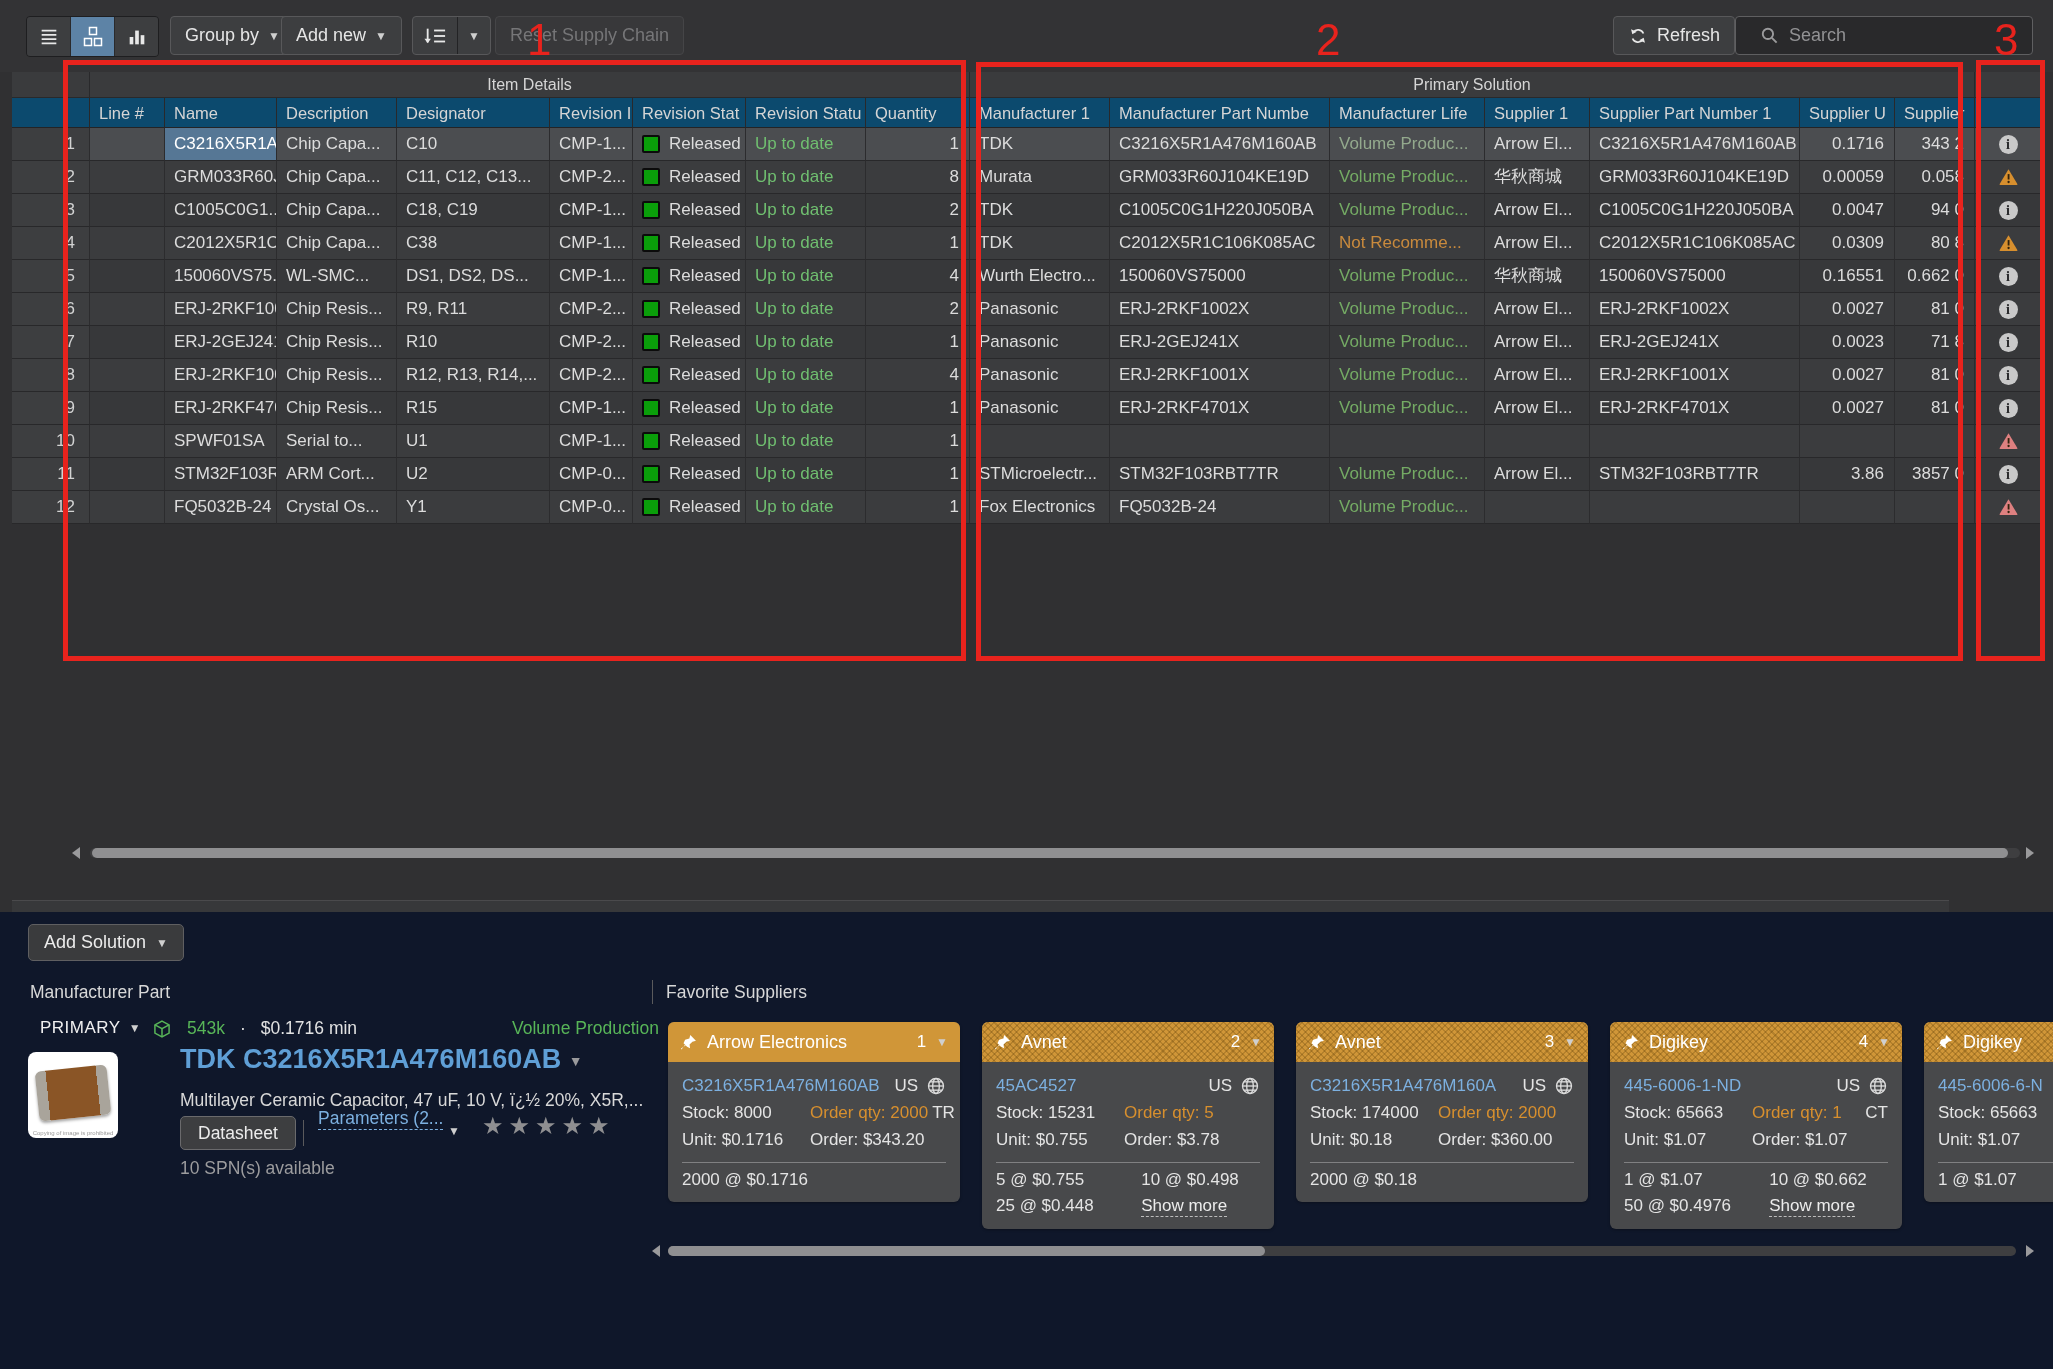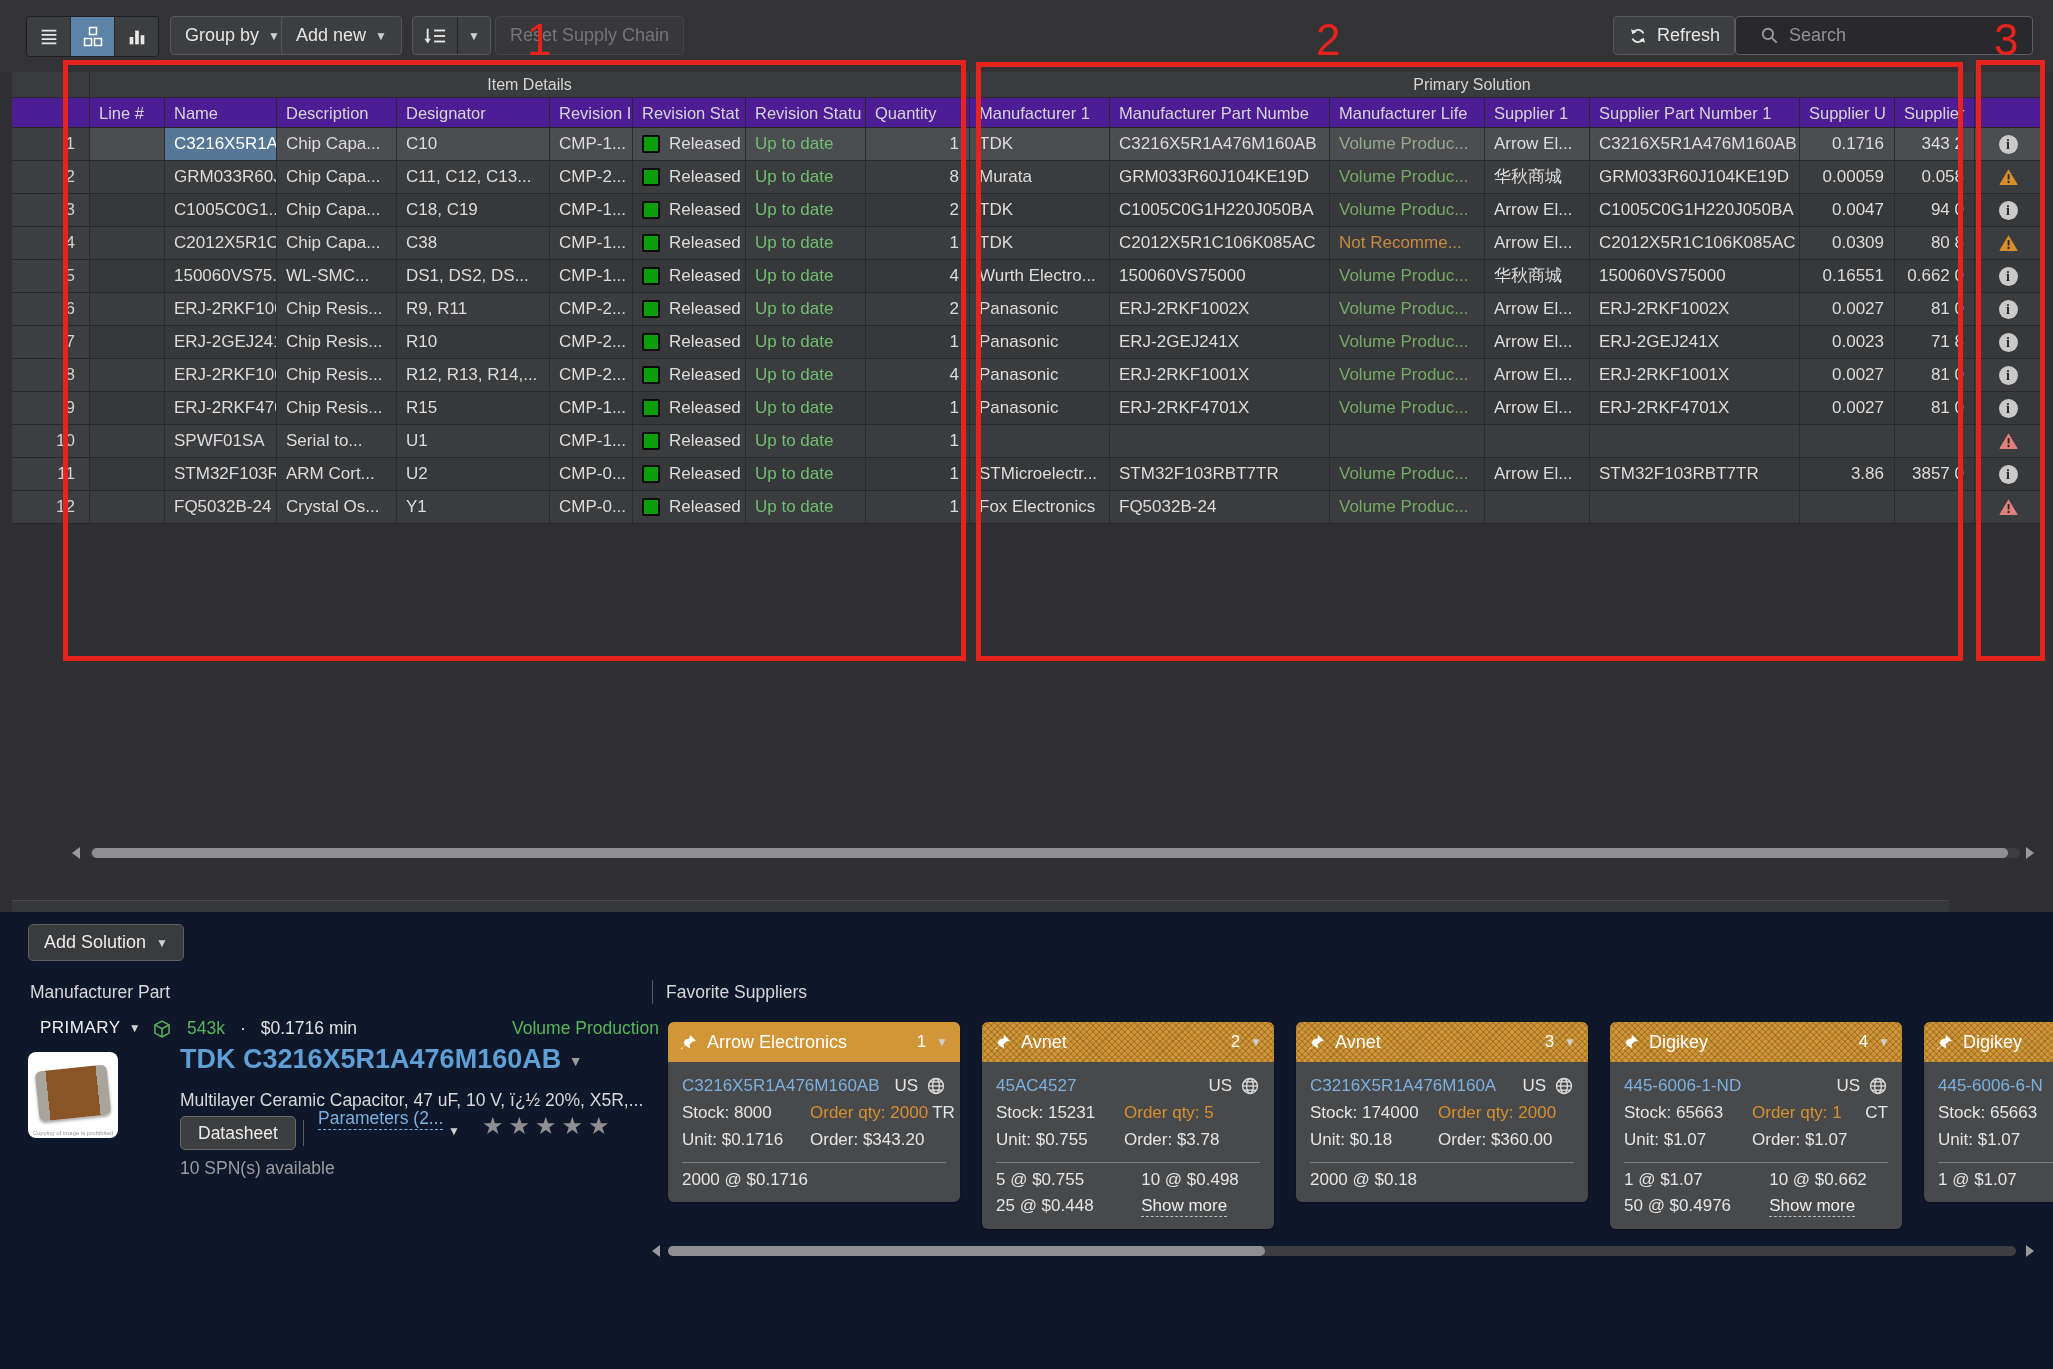--- a/index.html
+++ b/index.html
@@ -18,21 +18,21 @@
   .sortgrp{position:absolute;left:412px;top:16px;height:39px;display:flex;box-sizing:border-box;background:#3d3e40;border:1px solid #58585a;border-radius:4px;}
   .sortgrp .seg{display:flex;align-items:center;justify-content:center;padding:0 10px;cursor:pointer;}
   .sortgrp .seg + .seg{border-left:1px solid #232325;}
   .searchbox{position:absolute;left:1735px;top:16px;width:298px;height:39px;box-sizing:border-box;background:#29292b;border:1px solid #5f5f61;border-radius:4px;display:flex;align-items:center;gap:10px;padding:0 24px;}
   .searchbox span{color:#929294;font-size:18px;}
   
   .grid-area{position:absolute;top:72px;left:12px;width:2029px;}
   .grow{display:flex;}
   .gcell{box-sizing:border-box;height:26px;line-height:26px;background:#3a3b3d;border-right:1px solid #29292b;border-bottom:1px solid #29292b;text-align:center;color:#d5d5d5;font-size:16px;overflow:hidden;}
   .hrow,.drow{display:grid;}
-  .hcell{box-sizing:border-box;height:30px;line-height:30px;background:#4c1d95;border-right:1px solid #29292b;border-bottom:1px solid #242426;padding:0 0 0 9px;color:#d5d5d5;font-size:16.5px;white-space:nowrap;overflow:hidden;}
+  .hcell{box-sizing:border-box;height:30px;line-height:30px;background:#0c4a6e;border-right:1px solid #29292b;border-bottom:1px solid #242426;padding:0 0 0 9px;color:#d5d5d5;font-size:16.5px;white-space:nowrap;overflow:hidden;}
   .dcell{box-sizing:border-box;height:33px;line-height:32px;border-right:1px solid #2c2c2e;border-bottom:1px solid #28282a;padding:0 0 0 9px;white-space:nowrap;overflow:hidden;font-size:17px;color:#dcdcdc;}
   .drow.odd .dcell{background:#37383a;}
   .drow.even .dcell{background:#3b3c3e;}
   .drow.selected .dcell{background:#4b4d50;}
   .dcell.gut{background:#3d3e40 !important;text-align:right;padding:0 14px 0 0;color:#d2d2d2;}
   .drow.selected .dcell.gut{background:#3d3e40 !important;}
   .dcell.right{text-align:right;padding:0 10px 0 0;}
   .dcell.namesel{background:#567795 !important;color:#ffffff;}
   .dcell.life-ok{color:#74aa64;}
   .drow.selected .dcell.life-ok{color:#93a98d;}

